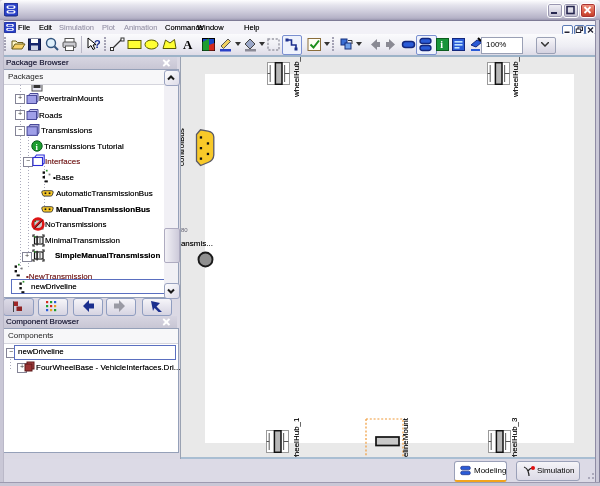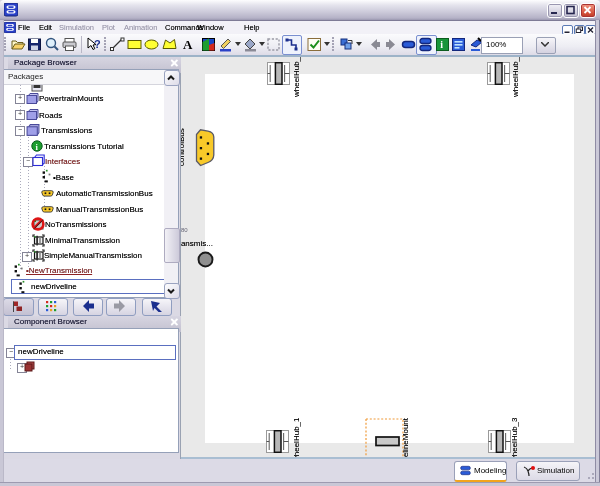--- a/index.html
+++ b/index.html
@@ -16,21 +16,21 @@
 .mi.dis{color:#9d9aad;text-shadow:0 0 0.5px rgba(157,154,173,0.5);}
 .mdib{top:4px;width:9px;height:8px;background:#fdfdfe;border:1px solid #5a7ab5;border-radius:2px;}
 
 #toolbar{left:3px;top:34px;width:594px;height:21px;background:linear-gradient(to bottom,#fbfbfd 0%,#ededf3 60%,#dddbe7 100%);}
 #toolbar .sep{top:2px;width:1px;height:17px;background:#b9b7c6;}
 #toolbar .grip{top:3px;width:3px;height:15px;background-image:radial-gradient(circle at 1px 1px,#a5a3b5 1px,transparent 1.2px);background-size:3px 3px;}
 .ticon{top:2px;width:17px;height:17px;}
 #tbline{left:0px;top:55px;width:600px;height:2px;background:#9db3c8;}
 
 #leftcol{left:0px;top:57px;width:180px;height:402px;background:#dbd9e4;border-right:1px solid #9aa2b2;}
-.ptitle{left:8px;width:171px;height:16px;background:linear-gradient(to bottom,#d7d5e1,#c3c1d0);color:#1c1c36;padding-left:6px;line-height:12px;font-size:8px;text-shadow:0 0 0.6px rgba(30,30,60,0.6);}
+.ptitle{left:0;width:171px;height:16px;background:linear-gradient(to bottom,#d7d5e1,#c3c1d0);color:#1c1c36;padding-left:6px;line-height:12px;font-size:8px;text-shadow:0 0 0.6px rgba(30,30,60,0.6);}
 .px{position:absolute;right:6px;top:0px;color:#fff;font-weight:bold;font-size:11px;text-shadow:0 0 1px #fff;}
 .pbody{left:2px;width:175px;background:#fff;border:1px solid #95a0b8;}
 .hdr{height:14px;background:#f7f7f9;border-bottom:1px solid #d5d5dd;color:#222;padding-left:5px;line-height:14px;font-size:8px;}
 
 .exp{position:absolute;width:8px;height:8px;border:1px solid #848496;background:#fff;font-size:7px;line-height:6px;text-align:center;color:#333;font-family:"Liberation Mono",monospace;}
 .trow{position:absolute;white-space:nowrap;color:#000;font-size:8px;text-shadow:0 0 0.6px rgba(0,0,0,0.55);}
 .dot{position:absolute;width:1px;background-image:linear-gradient(to bottom,#ababbc 1px,transparent 1px);background-size:1px 3px;}
 .red{color:#8e2323;}
 
 .sbtn{position:absolute;width:14px;height:14px;background:linear-gradient(135deg,#fdfdfe,#dddbe8);border:1px solid #9aa3c0;border-radius:3px;color:#222;font-size:7.5px;text-align:center;line-height:13px;}
@@ -270,21 +270,21 @@
             <path d="M0.8 2.2 Q0.8 0.7 2.4 0.7 L10.6 0.7 Q12.2 0.7 12.2 2.2 L11.4 4.9 Q11 6.1 9.4 6.1 L3.6 6.1 Q2 6.1 1.6 4.9 Z" fill="#f8c929" stroke="#333" stroke-width="0.9"></path>
             <rect x="3.6" y="2.4" width="1.7" height="1.7" fill="#111"></rect>
             <rect x="7.7" y="2.4" width="1.7" height="1.7" fill="#111"></rect>
           </svg>
         <div class="trow abs" style="left:53px;top:104px;">AutomaticTransmissionBus</div>
         <svg class="abs" style="left:38px;top:121px" width="13" height="7" viewBox="0 0 13 7">
             <path d="M0.8 2.2 Q0.8 0.7 2.4 0.7 L10.6 0.7 Q12.2 0.7 12.2 2.2 L11.4 4.9 Q11 6.1 9.4 6.1 L3.6 6.1 Q2 6.1 1.6 4.9 Z" fill="#f8c929" stroke="#333" stroke-width="0.9"></path>
             <rect x="3.6" y="2.4" width="1.7" height="1.7" fill="#111"></rect>
             <rect x="7.7" y="2.4" width="1.7" height="1.7" fill="#111"></rect>
           </svg>
-        <div class="trow abs" style="left:53px;top:120px;">ManualTransmissionBus</div>
+        <div class="trow abs" style="left:53px;top:120px;font-weight:bold;">ManualTransmissionBus</div>
         <svg class="abs" style="left:28px;top:132px" width="14" height="14">
             <rect x="3" y="3" width="9" height="9" fill="#ccc" stroke="#444"></rect>
             <rect x="3" y="3" width="2" height="2" fill="#2a8e2a"></rect>
             <rect x="3" y="10" width="2" height="2" fill="#2a8e2a"></rect>
             <circle cx="7" cy="7" r="5.4" fill="none" stroke="#dd1515" stroke-width="2.6"></circle>
             <line x1="2.8" y1="11.2" x2="11.2" y2="2.8" stroke="#dd1515" stroke-width="2.4"></line>
             <line x1="3.2" y1="11.6" x2="11.6" y2="3.2" stroke="#222" stroke-width="1"></line>
           </svg>
         <div class="trow abs" style="left:42px;top:135px;">NoTransmissions</div>
         <svg class="abs" style="left:29px;top:149px" width="13" height="13">
@@ -306,29 +306,29 @@
               <path d="M1 3 L1 1 L3 1" fill="none"></path>
               <path d="M10 1 L12 1 L12 3" fill="none"></path>
               <path d="M1 10 L1 12 L3 12" fill="none"></path>
               <path d="M10 12 L12 12 L12 10" fill="none"></path>
             </g>
             <rect x="2.5" y="3" width="8.5" height="7" fill="#f2f2f2" stroke="#111" stroke-width="1.2"></rect>
             <rect x="4.2" y="1.8" width="1.8" height="9.6" fill="#333"></rect>
             <rect x="7.2" y="3.2" width="1.6" height="6.6" fill="#888"></rect>
             <rect x="2" y="2" width="1.5" height="1.5" fill="#2a8e2a"></rect>
           </svg>
-        <div class="trow abs" style="left:41px;top:166px;">SimpleManualTransmission</div>
+        <div class="trow abs" style="left:52px;top:166px;font-weight:bold;">SimpleManualTransmission</div>
         <svg class="abs" style="left:9px;top:178px" width="13" height="14">
             <rect x="2.6" y="2.4" width="2.4" height="2.4" fill="#111"></rect>
             <rect x="2.6" y="7" width="2.4" height="2.4" fill="#111"></rect>
             <rect x="6" y="0.8" width="1.7" height="1.7" fill="#2a8e2a"></rect>
             <rect x="4.6" y="11.4" width="3.2" height="2" fill="#111"></rect>
             <rect x="8.8" y="4.6" width="1.8" height="1.8" fill="#777"></rect>
           </svg>
-        <div class="trow abs red" style="left:23px;top:181px;text-decoration:underline;">•NewTransmission</div>
+        <div class="trow abs red" style="left:23px;top:187px;text-decoration:underline;">•NewTransmission</div>
         <div class="abs" style="left:8px;top:194px;width:152px;height:13px;background:#fff;border:1px solid #5a6fc0;"></div>
         <svg class="abs" style="left:14px;top:195px" width="12" height="14">
             <rect x="2.4" y="2.4" width="2.4" height="2.4" fill="#111"></rect>
             <rect x="2.4" y="7" width="2.4" height="2.4" fill="#111"></rect>
             <rect x="5.6" y="0.9" width="1.7" height="1.7" fill="#2a8e2a"></rect>
             <rect x="4.4" y="11.2" width="3" height="1.9" fill="#111"></rect>
           </svg>
         <div class="trow abs" style="left:28px;top:197px;">newDriveline</div>
       </div>
 
@@ -374,30 +374,32 @@
       </svg>
     <svg class="abs" style="left:113px;top:242px" width="15" height="14">
         <path d="M6 1 L12 7 L6 13 L6 9.5 L1 9.5 L1 4.5 L6 4.5 Z" fill="#9a9aa4"></path>
       </svg>
     <svg class="abs" style="left:149px;top:242px" width="15" height="14">
         <path d="M2 2 L11 4 L7.5 7.5 L13 13 L9.5 13 L5.5 9 L4 12 Z" fill="#1b2f8e"></path>
       </svg>
 
     <div class="abs ptitle" style="top:259px;">Component Browser<span class="px">✕</span></div>
     <div class="abs pbody" style="top:271px;height:123px;">
+      <div class="hdr" style="width:170px;">Components</div>
       <div class="abs" id="ctree" style="left:0;top:15px;width:175px;height:108px;background:#fff;">
         <div class="dot abs" style="left:7px;top:12px;height:14px;"></div>
         <div class="exp abs" style="left:3px;top:4px;">−</div>
         <div class="abs" style="left:11px;top:1px;width:160px;height:13px;background:#fff;border:1px solid #5a6fc0;"></div>
         <div class="trow abs" style="left:15px;top:3px;">newDriveline</div>
         <div class="exp abs" style="left:14px;top:19px;">+</div>
         <svg class="abs" style="left:21px;top:17px" width="11" height="12">
             <rect x="3" y="1" width="7" height="7" fill="#b04848" stroke="#5c1a1a"></rect>
             <rect x="1" y="3" width="7" height="7" fill="#993333" stroke="#5c1a1a"></rect>
           </svg>
+        <div class="trow abs" style="left:33px;top:19px;">FourWheelBase - VehicleInterfaces.Dri...</div>
       </div>
     </div>
   </div>
 
   <div id="diagram" class="abs">
     <div id="canvas" class="abs"></div>
 
     <svg class="abs" style="left:86px;top:5px" width="23" height="23" viewBox="0 0 23 23">
         <rect x="0.5" y="0.5" width="22" height="22" fill="#fff" stroke="#9a9a9a"></rect>
         <rect x="8.4" y="0.7" width="6.6" height="21.6" fill="#b8b8b8" stroke="#111" stroke-width="1.5"></rect>

